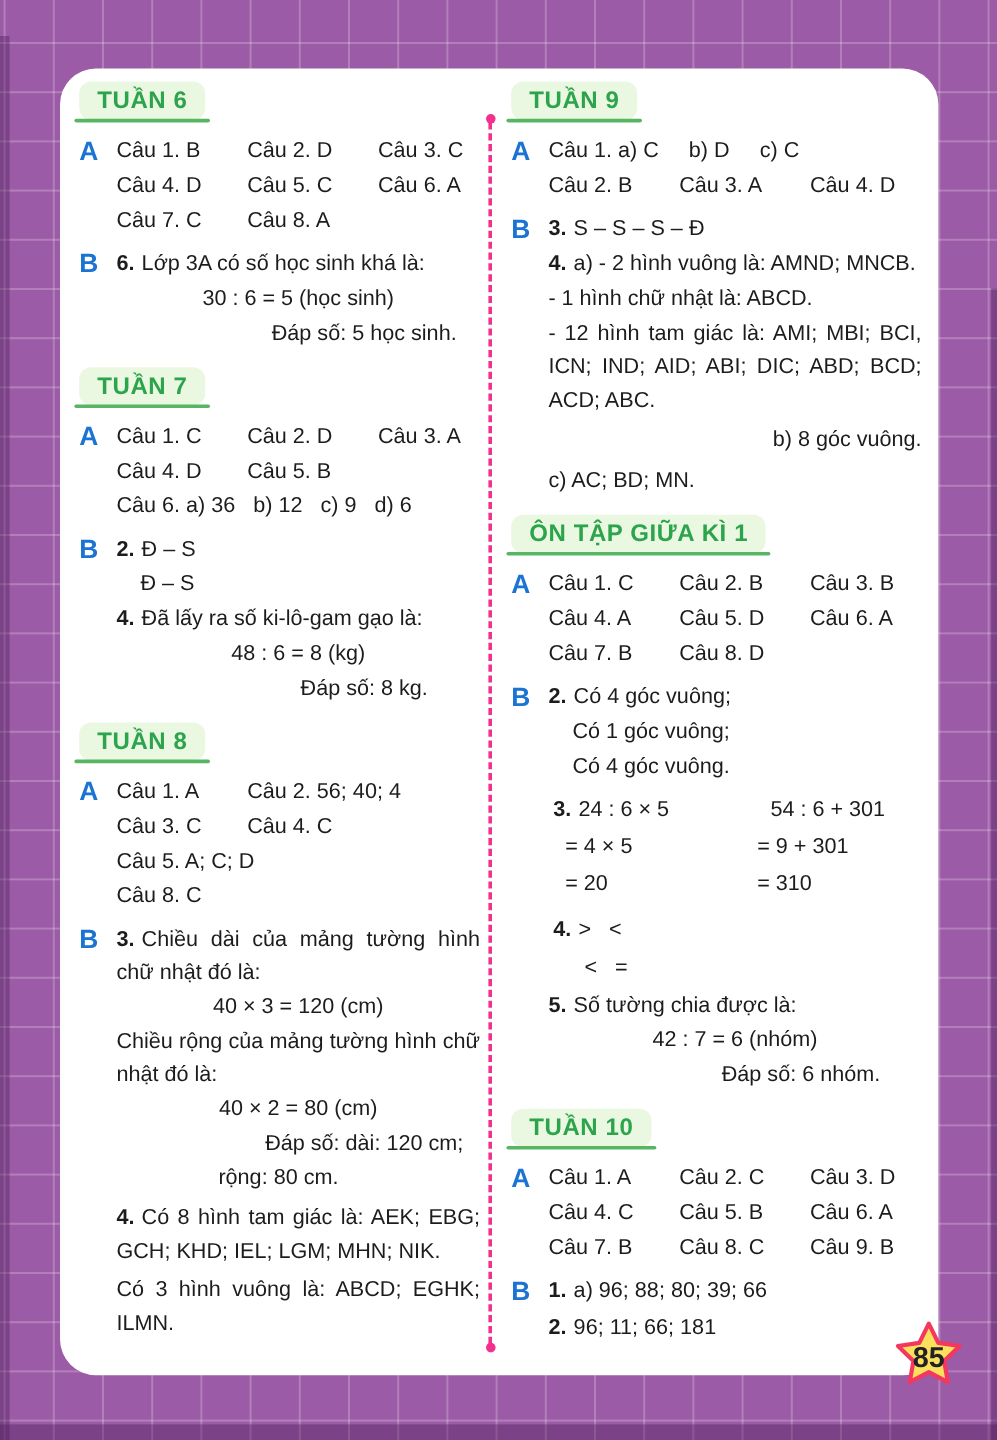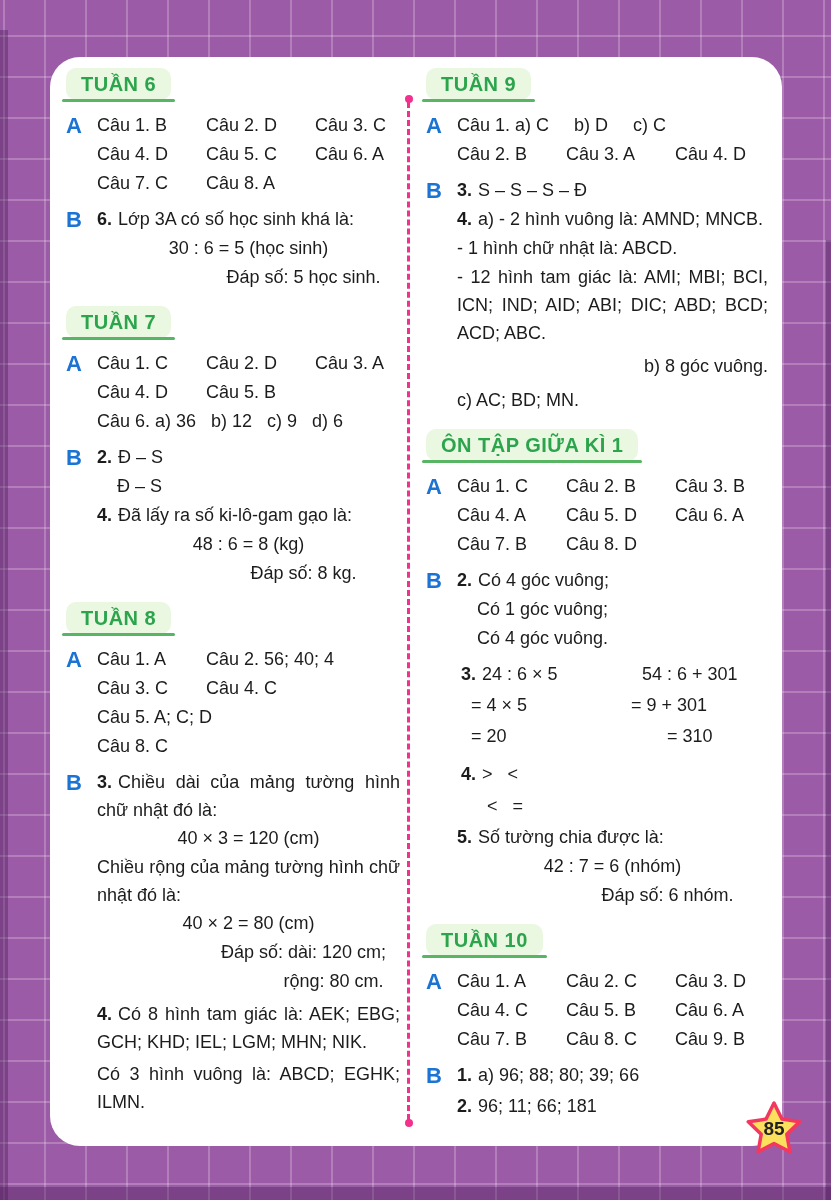--- a/index.html
+++ b/index.html
@@ -63,31 +63,31 @@
   .group + .group{margin-top:7px;}
   .marker{color:#1b74d3;font-weight:bold;font-size:22px;line-height:29px;}
   .line{font-size:18px;line-height:29px;color:#1c1c1c;white-space:pre-wrap;}
   .cells{display:flex;white-space:nowrap;}
   .cell{flex:0 0 109px;}
   .cell:last-child{flex:0 0 auto;}
   .prefix{font-weight:bold;margin-right:6px;}
   .t-just{text-align:justify;line-height:28px;}
   .al-center{text-align:center;}
   .al-daps{text-align:center;transform:translateX(55px);}
-  .al-daps2{text-align:center;transform:translateX(85px);}
+  .al-daps2{transform:translateX(85px);}
   .mrow{display:flex;line-height:31px;white-space:nowrap;}
   .mcell1{flex:0 0 160px;}
   .mcell2{flex:0 0 auto;}
 
   
   .star{position:absolute;left:742px;top:1096px;width:64px;height:64px;}
   .star svg{position:absolute;inset:0;}
   .star-num{
     position:absolute;left:0;top:22px;width:64px;text-align:center;
-    font-size:19px;font-weight:bold;color:#222;
+    font-size:24px;font-weight:bold;color:#222;
   }
 </style>
 </head>
 <body>
 
 <div class="bg"></div>
 <div class="edge left"></div>
 <div class="edge right"></div>
 <div class="edge bottom"></div>
 
@@ -242,21 +242,21 @@
             <div class="line" style="padding-left: 20px;"><span class="txt">Có 4 góc vuông.</span></div>
             <div class="line mrow" style="padding-left: 4px; margin-top: 6px;">
               <span class="prefix">3.</span>
               <span class="mcell1">24 : 6 × 5</span>
               <span class="mcell2">54 : 6 + 301</span>
             </div>
             <div class="line mrow" style="padding-left: 14px;">
               <span class="mcell1">= 4 × 5</span>
               <span class="mcell2">= 9 + 301</span>
             </div>
-            <div class="line mrow" style="padding-left: 14px; gap: 36px;">
+            <div class="line mrow" style="padding-left: 14px;">
               <span class="mcell1">= 20</span>
               <span class="mcell2">= 310</span>
             </div>
             <div class="line" style="padding-left: 4px; margin-top: 8px;"><span class="prefix">4.</span><span class="txt">&gt;&nbsp;&nbsp;&nbsp;&lt;</span></div>
             <div class="line" style="padding-left: 30px; margin-top: 3px;"><span class="txt">&lt;&nbsp;&nbsp;&nbsp;=</span></div>
             <div class="line" style="margin-top: 2px;"><span class="prefix">5.</span><span class="txt">Số tường chia được là:</span></div>
             <div class="line al-center"><span class="txt">42 : 7 = 6 (nhóm)</span></div>
             <div class="line al-daps"><span class="txt">Đáp số: 6 nhóm.</span></div>
           </div>
         </div>

